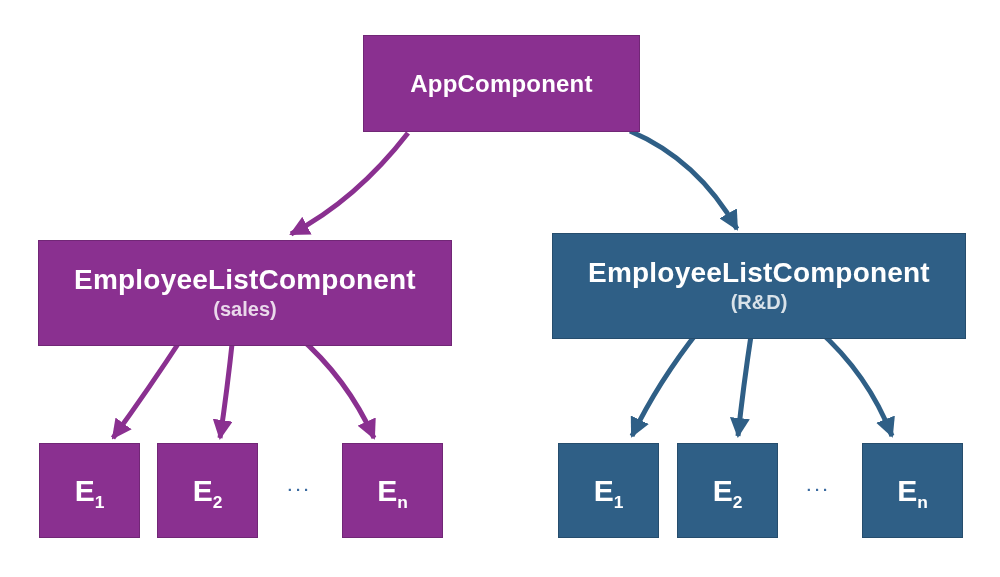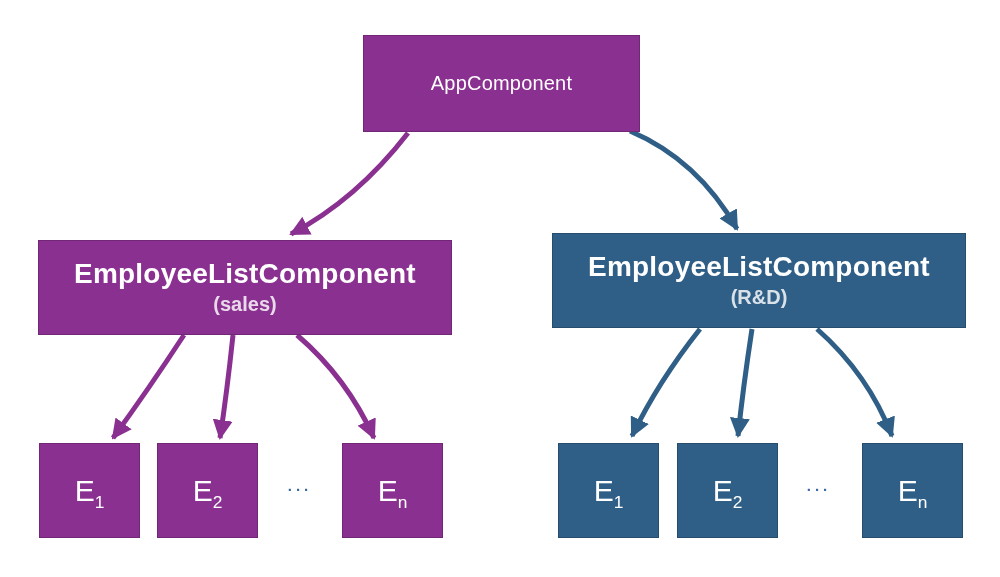--- a/index.html
+++ b/index.html
@@ -32,36 +32,36 @@
     box-sizing: border-box;
     border: 1px solid rgba(0,0,0,0.18);
   }
   .node.purple { background: #8A3090; }
   .node.blue   { background: #2F5F86; }
 
   .node-app {
     left: 363px; top: 35px;
     width: 277px; height: 97px;
   }
-  .node-app .main-label { font-size: 20px; font-weight: normal; letter-spacing: 0.2px; }
+  .node-app .main-label { font-size: 24px; font-weight: bold; letter-spacing: 0.2px; }
 
-  .node-list { width: 414px; height: 95px; }
+  .node-list { width: 414px; height: 106px; }
   .node-list-sales { left: 38px;  top: 240px; }
   .node-list-rnd   { left: 552px; top: 233px; }
   .node-list .main-label { font-size: 28px; font-weight: bold; line-height: 1.1; letter-spacing: 0.2px; }
   .node-list .sub-label  { font-size: 20px; font-weight: bold; color: rgba(255,255,255,0.82); line-height: 1.2; margin-top: 2px; }
 
   .node-leaf { width: 101px; height: 95px; top: 443px; }
   .leaf-l1 { left: 39px; }
   .leaf-l2 { left: 157px; }
   .leaf-ln { left: 342px; }
   .leaf-r1 { left: 558px; }
   .leaf-r2 { left: 677px; }
   .leaf-rn { left: 862px; }
-  .leaf-label { font-size: 30px; font-weight: normal; }
+  .leaf-label { font-size: 30px; font-weight: bold; }
   .leaf-label sub { font-size: 0.58em; line-height: 0; }
 
   .ellipsis {
     position: absolute;
     top: 478px;
     width: 84px;
     text-align: center;
     color: #3A6AA0;
     font-size: 15px;
     font-weight: bold;

